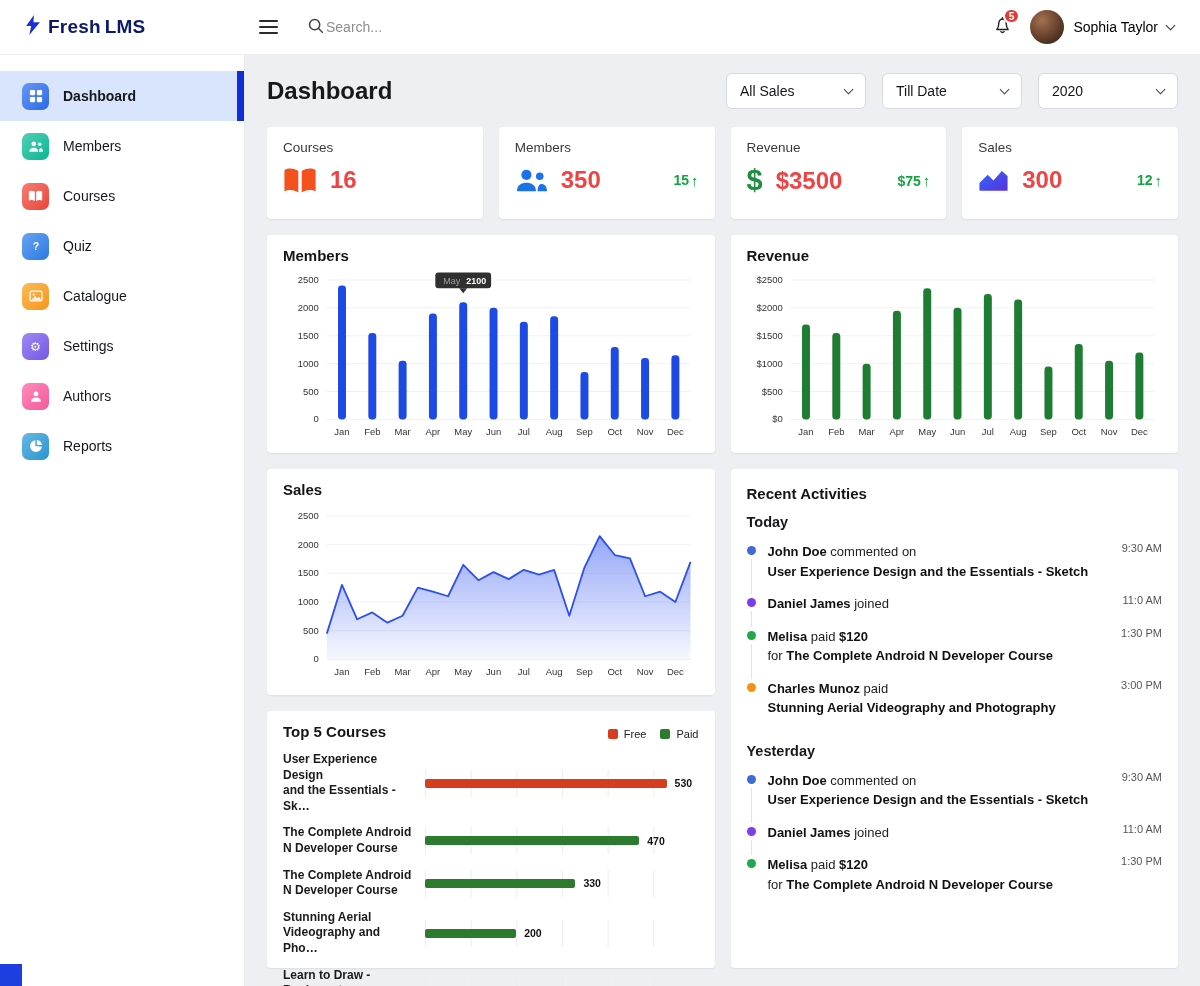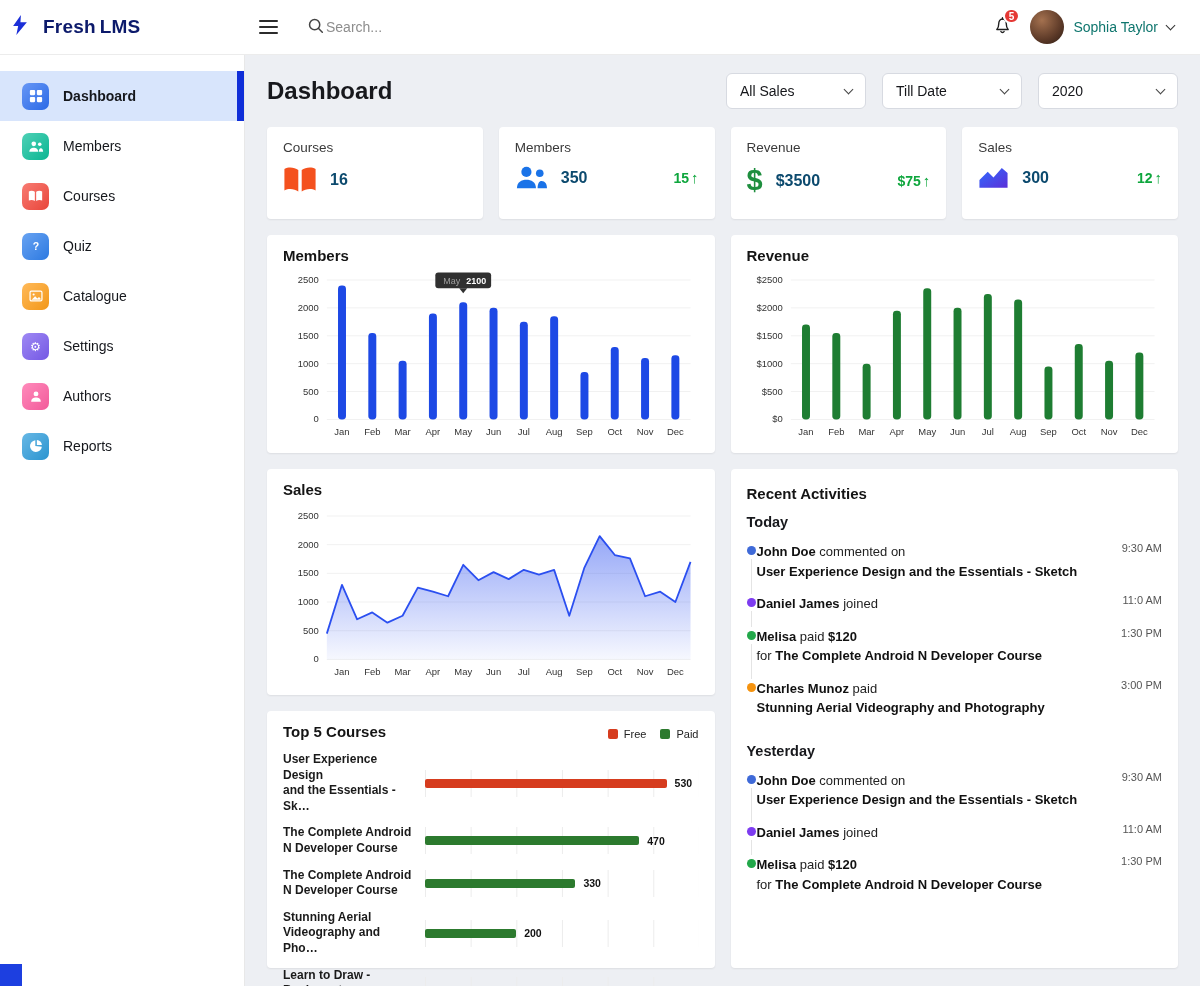--- a/index.html
+++ b/index.html
@@ -8,34 +8,34 @@
     width:1200px; height:986px; overflow:hidden;
     font-family:"Liberation Sans","DejaVu Sans",sans-serif;
     color:#1c1c1c; background:#fff;
   }
   svg text { font-family:"Liberation Sans","DejaVu Sans",sans-serif; }
 
   .app { width:1200px; height:986px; display:flex; flex-direction:column; }
 
   
   .topbar { height:55px; display:flex; align-items:center; background:#fff; border-bottom:1px solid #ececec; flex:none; }
-  .logo-zone { width:245px; flex:none; display:flex; align-items:center; gap:12px; padding-left:9px; cursor:pointer; }
+  .logo-zone { width:245px; flex:none; display:flex; align-items:center; gap:4px; padding-left:22px; cursor:pointer; }
   .logo-text { font-size:19px; font-weight:800; color:#0c1a6b; letter-spacing:.2px; white-space:nowrap; }
   .logo-text .logo-l { margin-left:4px; }
   .hamburger { margin-left:14px; width:26px; height:20px; border:none; background:transparent; display:flex; flex-direction:column; justify-content:center; gap:4px; cursor:pointer; padding:0; }
   .hamburger span { display:block; width:19px; height:2.2px; background:#2b2b2b; border-radius:1px; }
   .search { display:flex; align-items:center; margin-left:22px; }
   .search-input { border:none; outline:none; font-size:14px; color:#333; width:190px; background:transparent; font-family:inherit; }
   .search-input::placeholder { color:#8d8d8d; }
   .top-right { margin-left:auto; display:flex; align-items:center; gap:16px; padding-right:26px; }
   .bell-wrap { position:relative; cursor:pointer; width:24px; height:24px; display:flex; align-items:center; justify-content:center; }
   .badge { position:absolute; top:-7px; right:-6px; background:#e53935; color:#fff; font-size:10px; font-weight:700; min-width:16px; height:16px; border-radius:9px; display:flex; align-items:center; justify-content:center; padding:0 4px; border:2px solid #fff; }
   .user { display:flex; align-items:center; gap:9px; cursor:pointer; }
   .avatar { width:34px; height:34px; border-radius:50%; background:radial-gradient(circle at 35% 30%, #a4714f, #5d3a28 60%, #2a1a12); flex:none; }
-  .user-name { font-size:14px; color:#0f766e; }
+  .user-name { font-size:14px; color:#000000; }
   .chev { width:7px; height:7px; border-right:1.7px solid #333; border-bottom:1.7px solid #333; transform:rotate(45deg); margin-top:-4px; flex:none; }
 
   
   .body-row { flex:1; display:flex; min-height:0; }
 
   .sidebar { width:245px; flex:none; background:#fff; border-right:1px solid #e8e8e8; padding-top:16px; position:relative; }
   .side-item { height:50px; display:flex; align-items:center; gap:14px; padding:0 22px; cursor:pointer; position:relative; }
   .side-item.active { background:#d8e5fc; }
   .side-item.active::after { content:''; position:absolute; right:0; top:0; bottom:0; width:7px; background:#0f2ed8; }
   .side-icon { width:27px; height:27px; border-radius:7px; display:flex; align-items:center; justify-content:center; flex:none; background-image:linear-gradient(135deg, rgba(255,255,255,.28), rgba(0,0,0,.05)); }
@@ -50,21 +50,21 @@
   .select { width:140px; height:36px; background:#fff; border:1px solid #d7dae1; border-radius:6px; display:flex; align-items:center; justify-content:space-between; padding:0 13px; font-size:14px; color:#15161a; cursor:pointer; }
   .select .chev { border-color:#444; }
 
   
   .stats { display:flex; gap:16px; margin-bottom:16px; flex:none; }
   .stat-card { flex:1; background:#fff; border-radius:4px; box-shadow:0 1px 2px rgba(0,0,0,.07); padding:13px 16px; height:92px; }
   .stat-label { font-size:13.5px; color:#3a3a3a; margin-bottom:11px; }
   .stat-row { display:flex; align-items:center; gap:13px; }
   .stat-icon { display:flex; align-items:center; justify-content:center; flex:none; }
   .dollar-glyph { font-size:29px; font-weight:800; line-height:1; }
-  .stat-value { font-size:16px; font-weight:700; color:#0c4a6e; }
+  .stat-value { font-size:24px; font-weight:700; color:#ef4444; }
   .stat-delta { margin-left:auto; color:#0ea63d; font-size:14px; font-weight:600; display:flex; align-items:center; gap:2px; }
   .up-arrow { font-size:15px; font-weight:700; }
 
   
   .charts-grid { flex:1; display:flex; gap:16px; min-height:0; }
   .col { flex:1; display:flex; flex-direction:column; gap:16px; min-width:0; }
   .card { background:#fff; border-radius:4px; box-shadow:0 1px 2px rgba(0,0,0,.07); padding:12px 16px; }
   .card-title { font-size:15px; font-weight:700; margin:0 0 4px 0; color:#141414; }
   .chart-card-sm { height:218px; flex:none; }
   .chart-card-md { height:226px; flex:none; }
@@ -80,21 +80,21 @@
   .hlabel { width:134px; flex:none; font-size:12px; font-weight:700; line-height:1.3; color:#1a1a1a; margin-right:8px; }
   .htrack { flex:1; position:relative; display:flex; align-items:center; height:27px;
             background-image:linear-gradient(to right,#ececec 1px,transparent 1px); background-size:calc(100%/6) 100%; }
   .hbarfill { height:9px; border-radius:2px; flex:none; }
   .hval { font-size:10.5px; font-weight:700; margin-left:8px; color:#111; }
   .haxis { display:flex; justify-content:space-between; margin-left:142px; font-size:9.5px; color:#333; margin-top:4px; }
 
   
   .activities-card { flex:1; min-height:0; padding-top:16px; overflow:hidden; }
   .act-section-label { font-size:14.5px; font-weight:600; color:#17181c; margin:12px 0 12px; }
-  .act-item { display:flex; }
+  .act-item { display:flex; gap:11px; }
   .act-rail { width:10px; flex:none; display:flex; flex-direction:column; align-items:center; }
   .act-dot { width:9px; height:9px; border-radius:50%; flex:none; margin-top:4px; }
   .act-line { width:1px; flex:1; background:#e4e4e4; margin-top:4px; }
   .act-text { flex:1; font-size:13px; line-height:1.5; color:#222; padding-bottom:13px; }
   .act-l1, .act-l2 { display:block; }
   .b { font-weight:700; color:#111; }
   .act-time { font-size:11px; color:#555; white-space:nowrap; margin-left:8px; }
 </style>
 </head>
 <body>

